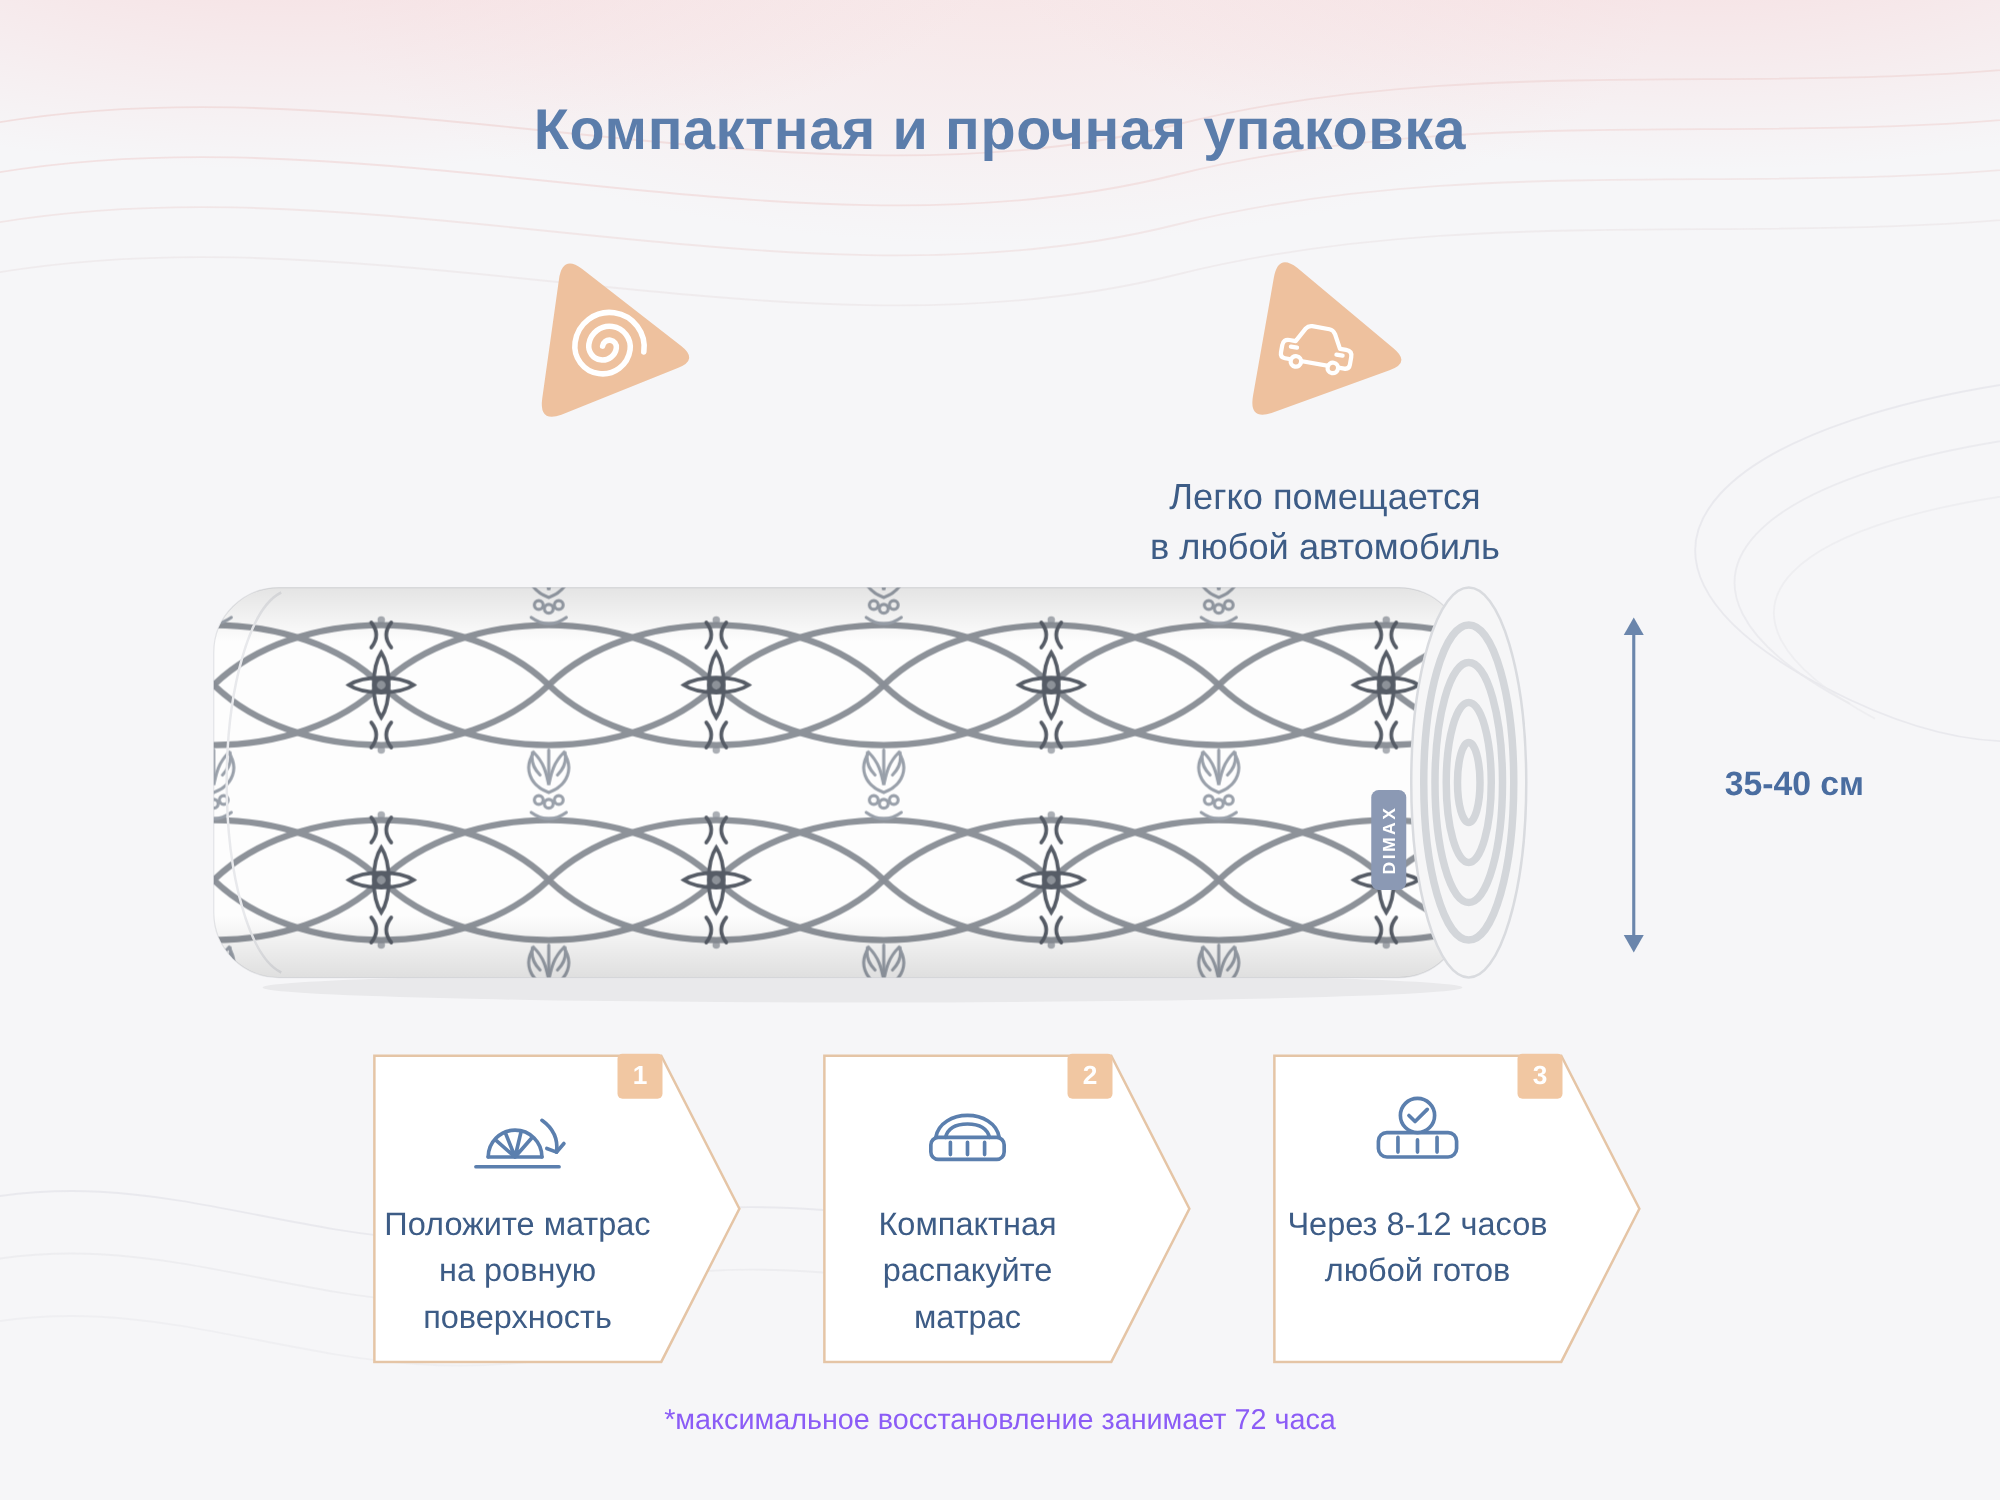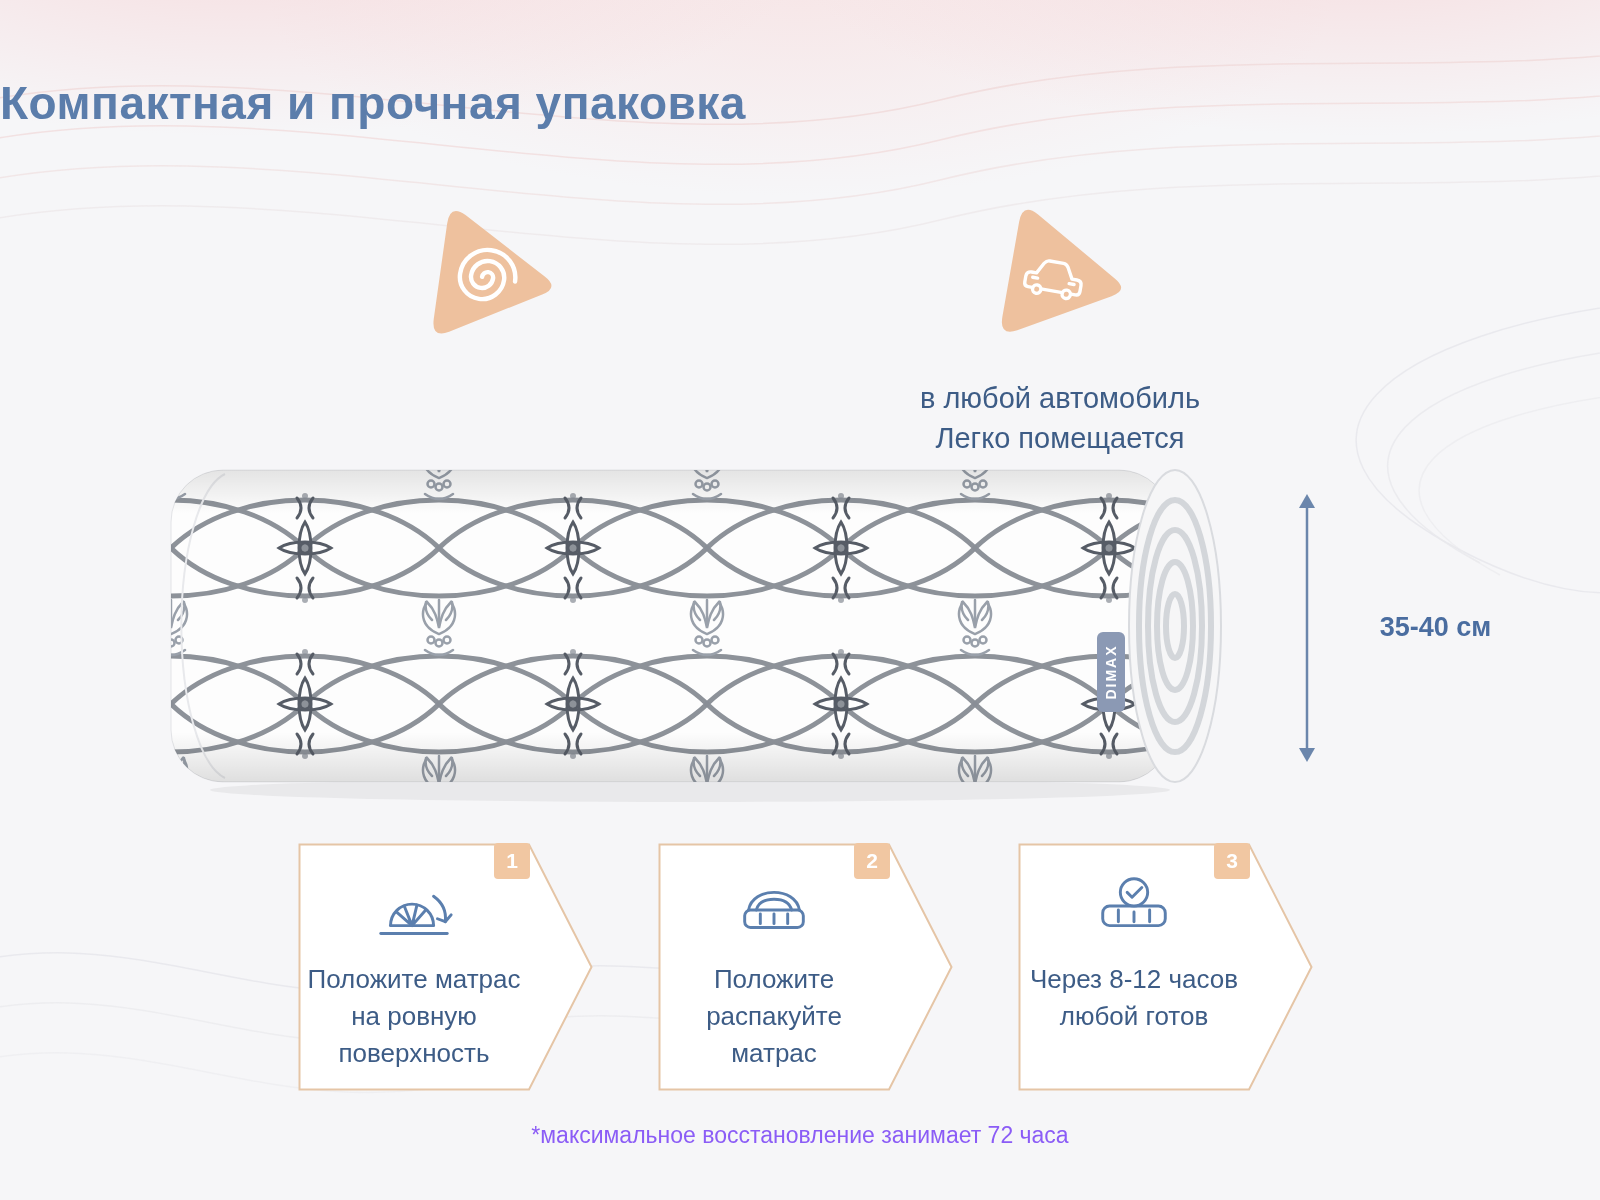--- a/index.html
+++ b/index.html
@@ -14,21 +14,21 @@
     position:absolute; inset:0; pointer-events:none;
     background:
       radial-gradient(900px 320px at 15% -6%, rgba(246,199,201,.55), transparent 65%),
       radial-gradient(900px 320px at 85% -6%, rgba(246,199,201,.55), transparent 65%),
       radial-gradient(760px 280px at 50% 0%, rgba(248,213,213,.45), transparent 70%);
   }
   .bg-waves { position:absolute; inset:0; pointer-events:none; }
 
   .page-title {
     position:absolute; top:76px; left:0; width:100%;
-    text-align:left; font-size:46px; font-weight:700;
+    text-align:center; font-size:46px; font-weight:700;
     color:#5b7dab; letter-spacing:.5px;
   }
 
   .feature { position:absolute; top:192px; text-align:center; }
   #feature-roll { left:210px; width:560px; }
   #feature-car  { left:810px; width:500px; }
   .tri-wrap { height:172px; display:flex; justify-content:center; }
   .feature-text { margin-top:14px; font-size:29px; line-height:40px; color:#3d5c86; font-weight:500; }
   .feature-text span { display:block; }
 
@@ -107,22 +107,22 @@
           <g transform="translate(74,88)" fill="none" stroke="#ffffff" stroke-width="3.4" stroke-linecap="round" stroke-linejoin="round">
             <path d="M-28,8 v-6 q0,-5 5,-5 h5 l6,-11 q2,-3 5,-3 h14 q3,0 5,3 l6,11 h5 q5,0 5,5 v6 q0,4 -4,4 h-48 q-4,0 -4,-4 z"></path>
             <circle cx="-15" cy="13" r="4.2" fill="#eec19e"></circle>
             <circle cx="15" cy="13" r="4.2" fill="#eec19e"></circle>
             <path d="M-21,2 h5 M16,2 h5"></path>
           </g>
         </g>
       </svg>
     </div>
     <div class="feature-text">
+      <span>Легко помещается</span>
       <span>в любой автомобиль</span>
-      <span>Легко помещается</span>
     </div>
   </div>
 
   <div class="mattress-wrap">
     <svg width="1075" height="345" viewBox="0 0 1075 345">
       <defs>
         <g id="med" fill="none" stroke="#99a0aa" stroke-width="2.5" stroke-linecap="round">
           <path d="M0,8 C-16,2 -20,-12 -12,-24 C-4,-16 -2,-8 0,2 C2,-8 4,-16 12,-24 C20,-12 16,2 0,8 Z"></path>
           <path d="M0,0 V-26 M-7,-6 q-8,-8 -6,-18 M7,-6 q8,-8 6,-18"></path>
           <circle cx="-8" cy="14" r="3.5"></circle>
@@ -220,21 +220,21 @@
     <div class="step-badge">2</div>
     <div class="step-icon">
       <svg width="86" height="86" viewBox="0 0 88 88" fill="none" stroke="#5b7fae" stroke-width="3" stroke-linecap="round" stroke-linejoin="round">
         <rect x="14" y="46" width="60" height="18" rx="6"></rect>
         <path d="M30,50 v10 M44,50 v10 M58,50 v10"></path>
         <path d="M18,46 C20,34 32,28 44,28 C56,28 68,34 70,46"></path>
         <path d="M26,46 C28,38 35,35 44,35 C53,35 60,38 62,46"></path>
       </svg>
     </div>
     <div class="step-text">
-      <span>Положите</span>
+      <span>Компактная</span>
       <span>распакуйте</span>
       <span>матрас</span>
     </div>
   </div>
 
   <div class="step" id="step-3">
     <svg class="step-shape" width="295" height="248" viewBox="0 0 295 248">
       <polygon points="1.5,1.5 231,1.5 293.5,124 231,246.5 1.5,246.5" fill="#ffffff" stroke="#e5c5a6" stroke-width="2"></polygon>
     </svg>
     <div class="step-badge">3</div>

